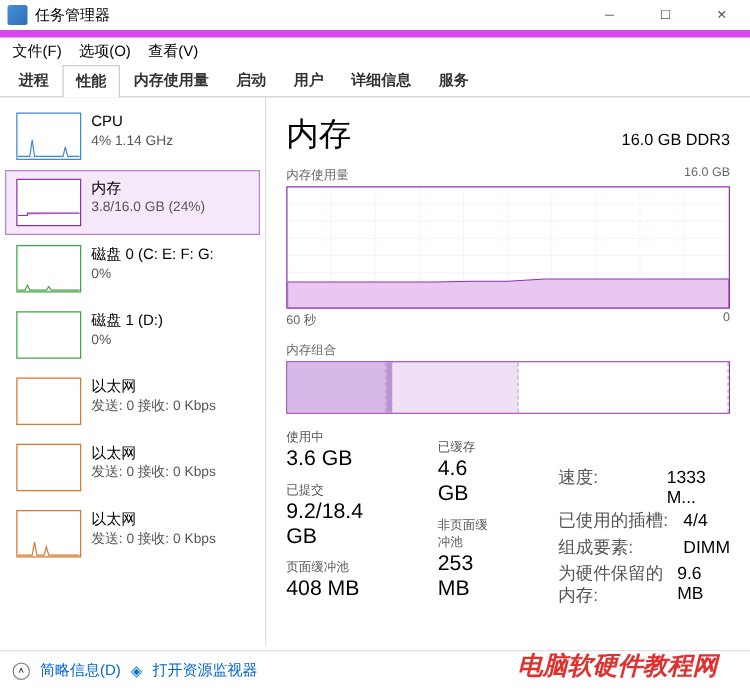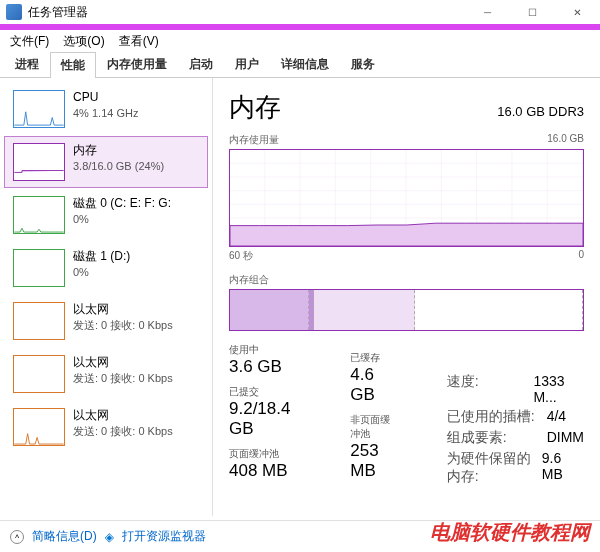--- a/index.html
+++ b/index.html
@@ -38,21 +38,21 @@
 .statcol .slabel { color: #555; font-size: 10px; }
 .statcol .sval { font-size: 17px; color: #000; }
 .rcol { font-size: 14px; }
 .rcol .rrow { display: flex; margin-bottom: 3px; }
 .rcol .rlabel { width: 100px; color: #555; }
 .rcol .rval { color: #000; }
 .footer { position: absolute; bottom: 0; left: 0; right: 0; height: 32px; border-top: 1px solid #e0e0e0; display: flex; align-items: center; padding: 0 10px; font-size: 12px; gap: 8px; }
 .footer .chev { width: 14px; height: 14px; border: 1px solid #888; border-radius: 50%; display: inline-flex; align-items: center; justify-content: center; font-size: 8px; }
 .footer a { color: #0066cc; text-decoration: none; }
 .footer .resicon { color: #0078d4; }
-.watermark { position: absolute; bottom: 6px; right: 10px; font-size: 20px; font-weight: bold; color: #e03030; font-style: italic; margin-left: 16px; }
+.watermark { position: absolute; bottom: 6px; right: 26px; font-size: 20px; font-weight: bold; color: #e03030; font-style: italic; margin-left: 16px; }
 </style>
 </head>
 <body>
 
 <div class="titlebar">
   <div class="icon"></div>
   <div class="title">任务管理器</div>
   <div class="winbtns">
     <div class="winbtn">─</div>
     <div class="winbtn">☐</div>

